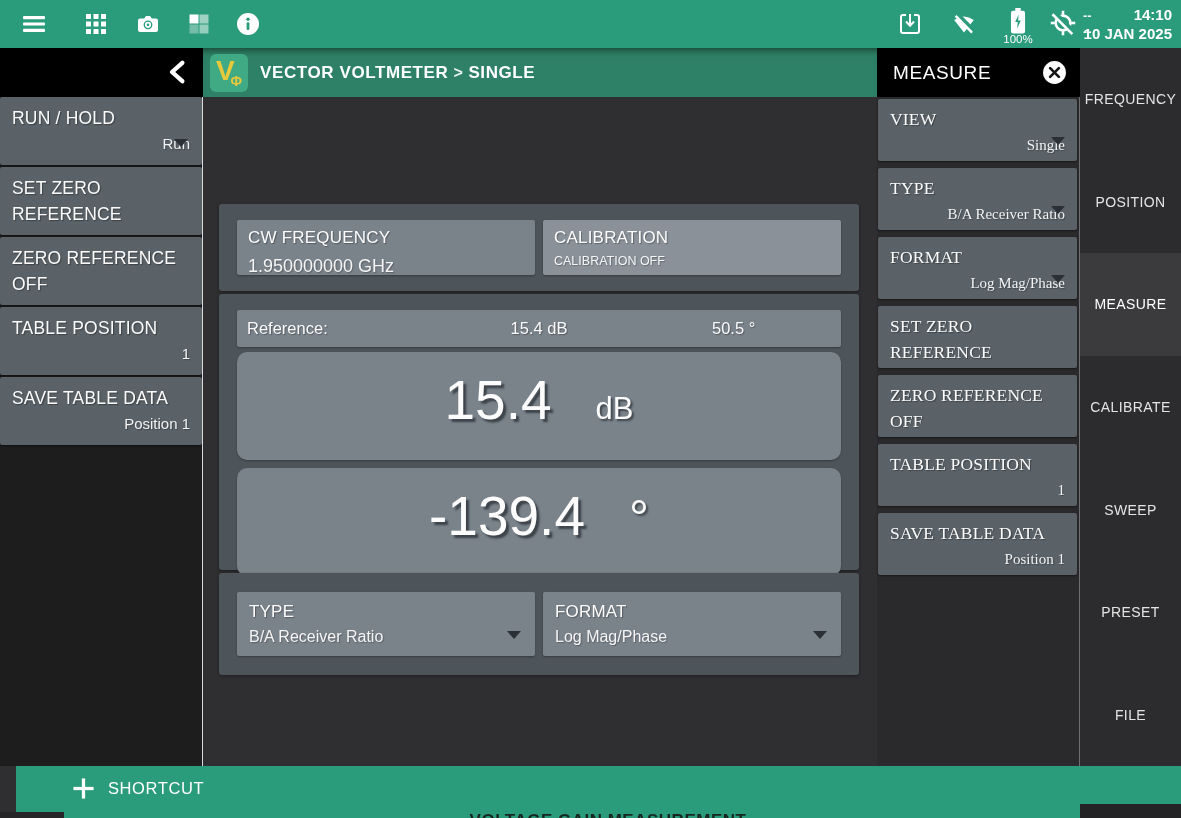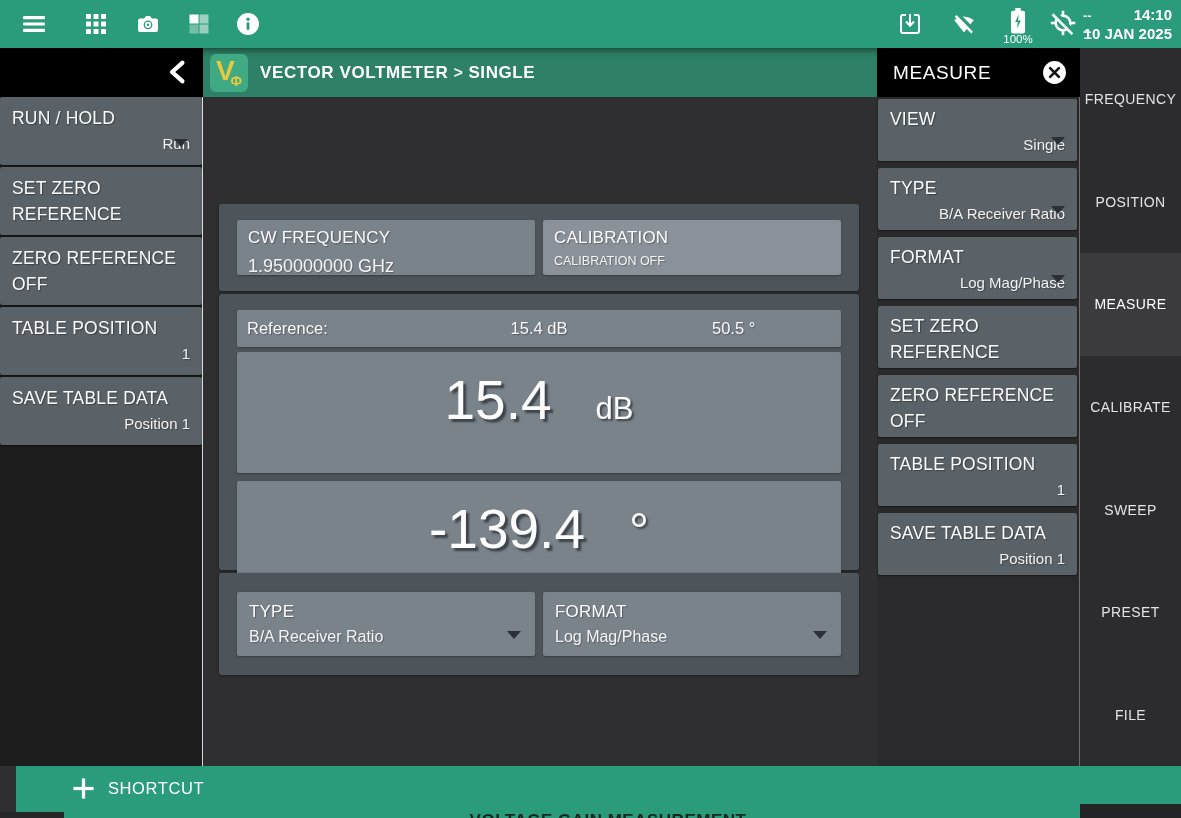--- a/index.html
+++ b/index.html
@@ -74,33 +74,33 @@
   .dd-card { flex:1; background:#7A828A; border-radius:2px; padding:9px 12px; position:relative;
     box-shadow:0 1px 2px rgba(0,0,0,.3); cursor:pointer; }
   .dd-card .card-value { font-size:16px; margin-top:5px; }
   .dd-card .caret { right:14px; bottom:17px; }
 
   .ref-bar { height:37px; background:#7A828A; border-radius:2px; display:grid;
     grid-template-columns:1fr 1fr 1fr; align-items:center; padding:0 10px;
     color:#FAFAFA; font-size:16.5px; text-shadow:1px 1px 1px rgba(0,0,0,.3);
     box-shadow:0 1px 2px rgba(0,0,0,.3); }
   .ref-bar .c { text-align:center; }
-  .big-panel { height:121px; background:#7A828A; border-radius:2px; display:flex;
+  .big-panel { height:108px; background:#7A828A; border-radius:10px; display:flex;
     align-items:baseline; justify-content:center; gap:44px;
     box-shadow:0 1px 2px rgba(0,0,0,.3); }
   .big-panel.mag { margin-top:5px; }
   .big-panel.ph { margin-top:8px; }
   .big-num { color:#FCFCFC; font-size:55px; line-height:96px;
     text-shadow:3px 3px 2px rgba(50,56,62,.85); }
   .big-unit { color:#FCFCFC; font-size:31px; text-shadow:2px 2px 2px rgba(50,56,62,.85); }
   .big-unit.deg { font-size:50px; }
 
   
   .measure-panel { position:absolute; left:877px; top:97px; width:202px; height:669px; background:#2A2A2C;
-    display:flex; flex-direction:column; gap:7px; padding:2px 2px 0 1px; }
+    display:flex; flex-direction:column; gap:7px; padding:2px 2px 0 1px;font-family:Liberation Serif, serif; }
   .measure-panel .side-btn { height:62px; flex:0 0 62px; padding-top:7px; }
   .measure-panel .caret { bottom:16px; right:12px; }
 
   
   .right-menu { position:absolute; left:1080px; top:48px; width:101px; height:718px; background:#2C2C2E;
     display:flex; flex-direction:column; }
   .menu-item { flex:1; display:flex; align-items:center; justify-content:center;
     color:#E4E4E4; font-size:14px; letter-spacing:.4px; cursor:pointer; }
   .menu-item.active { background:#3B3B3E; color:#FFF; }
 

